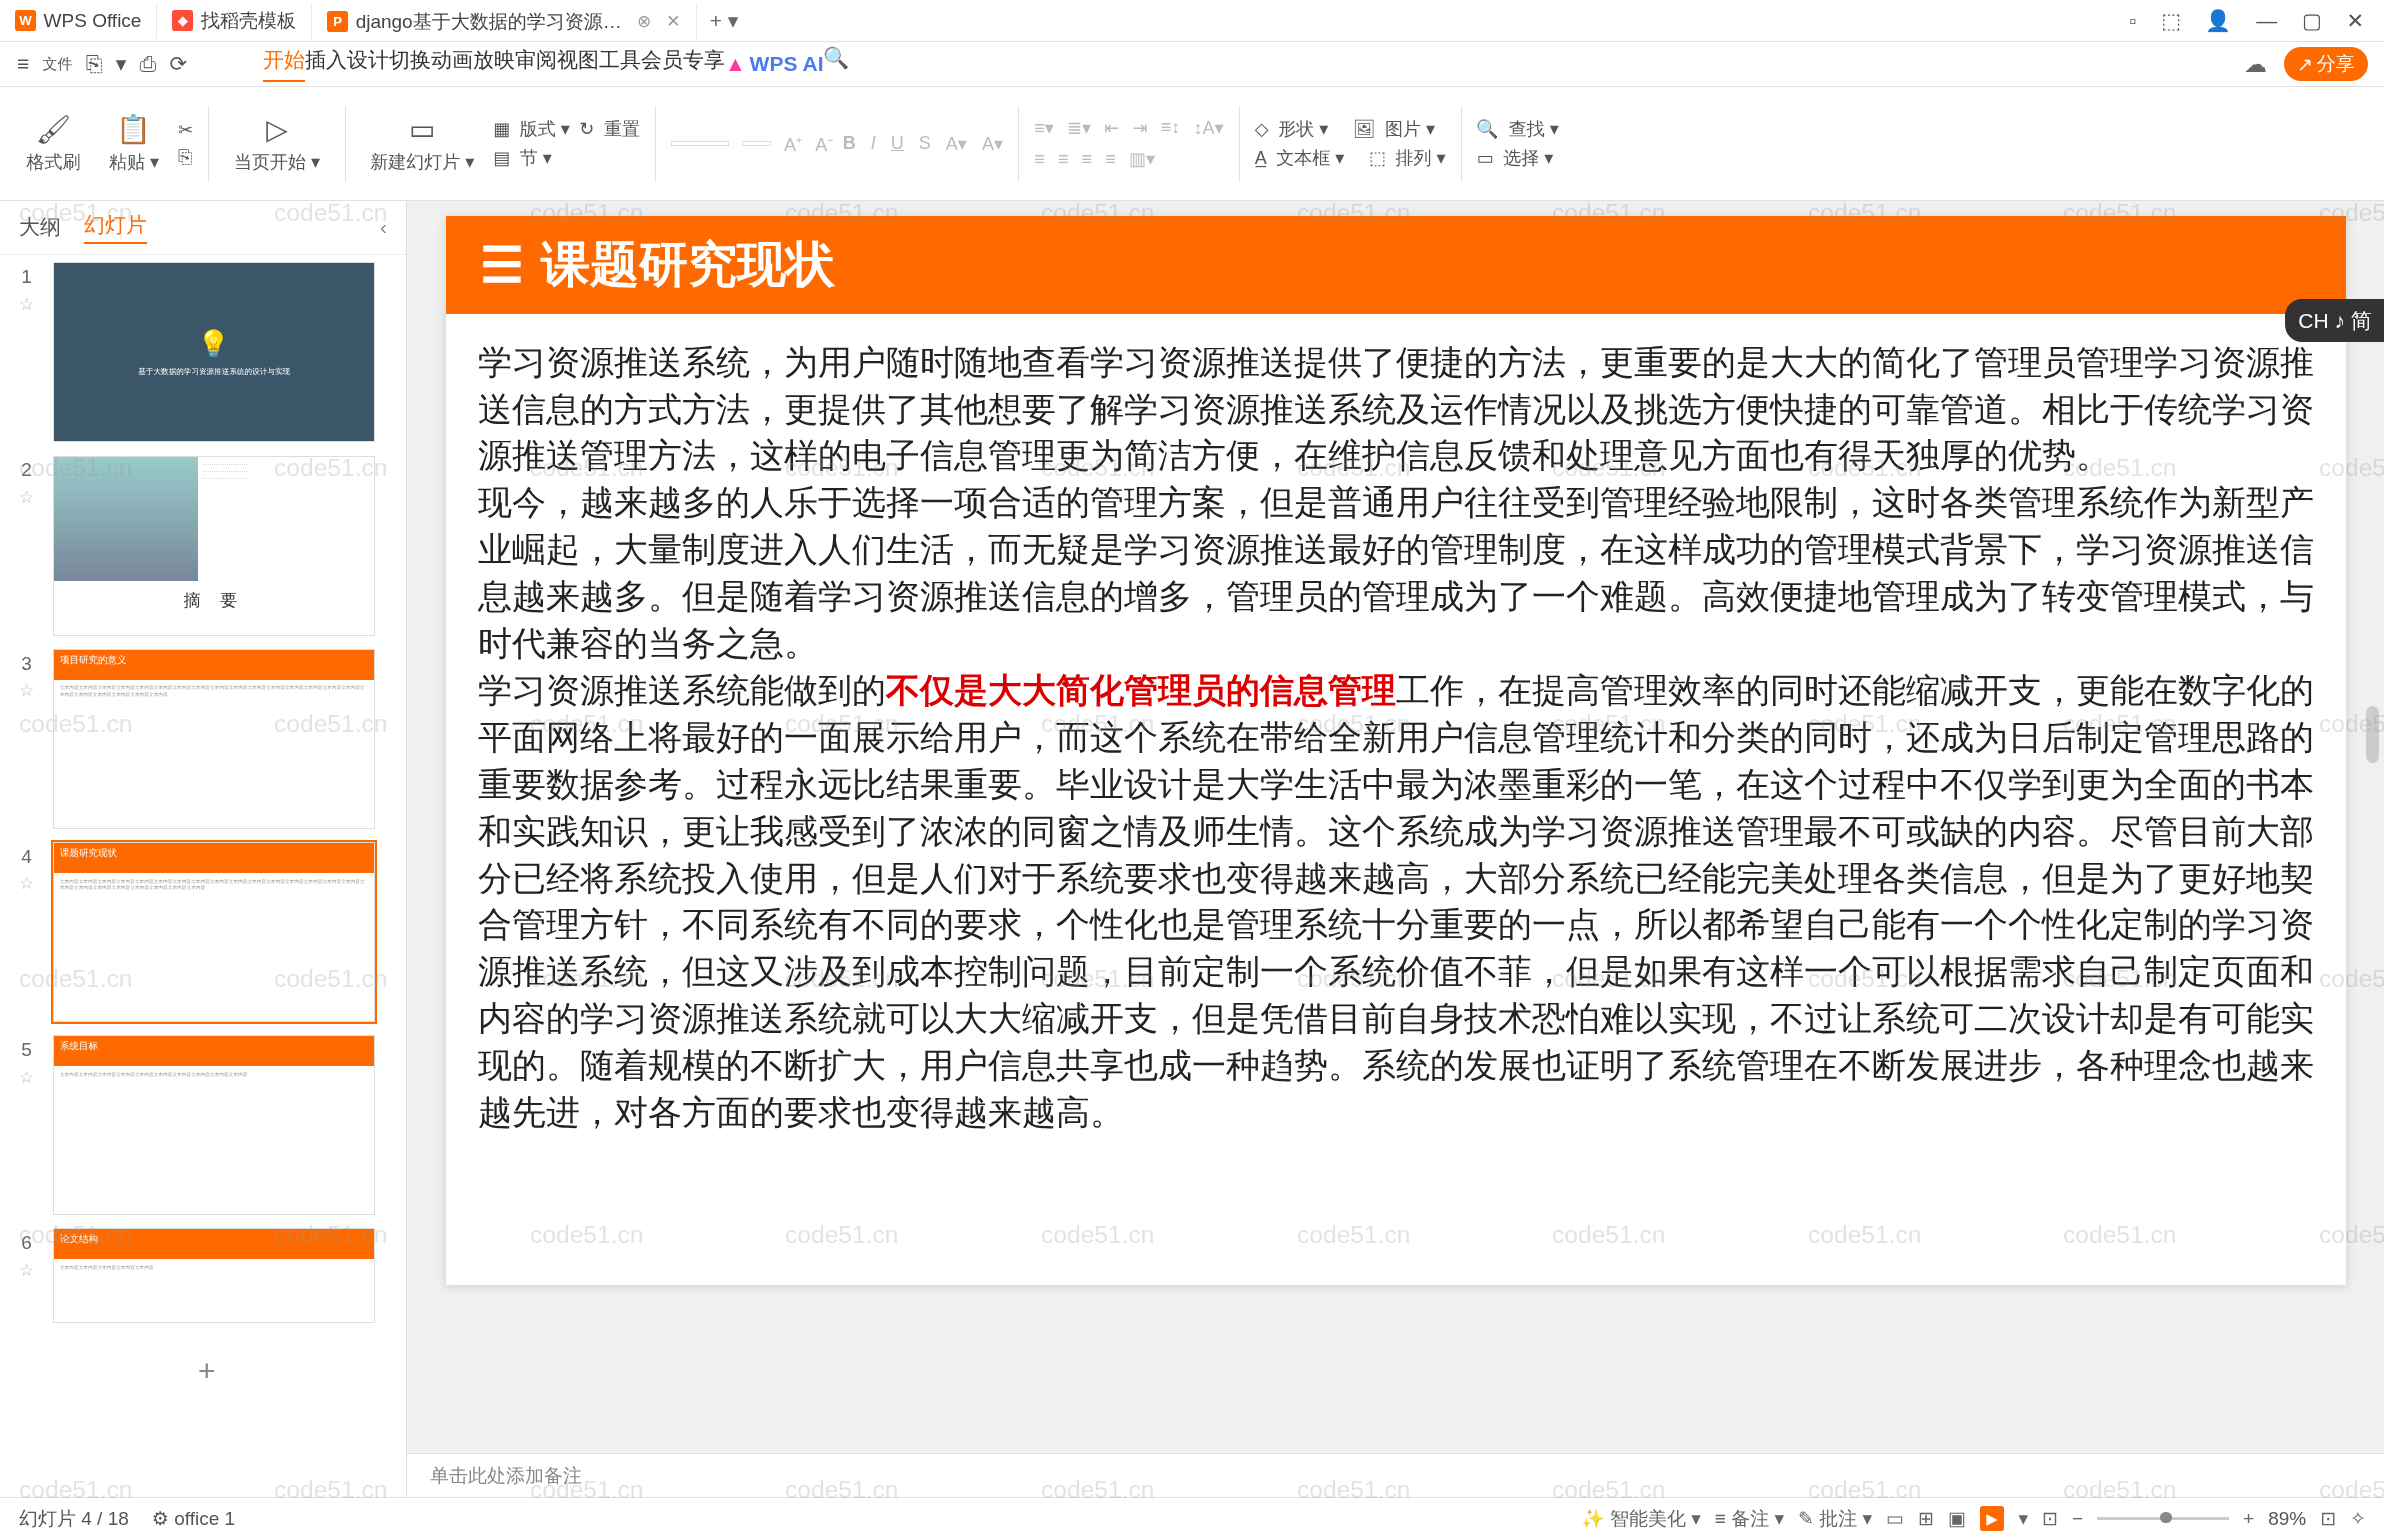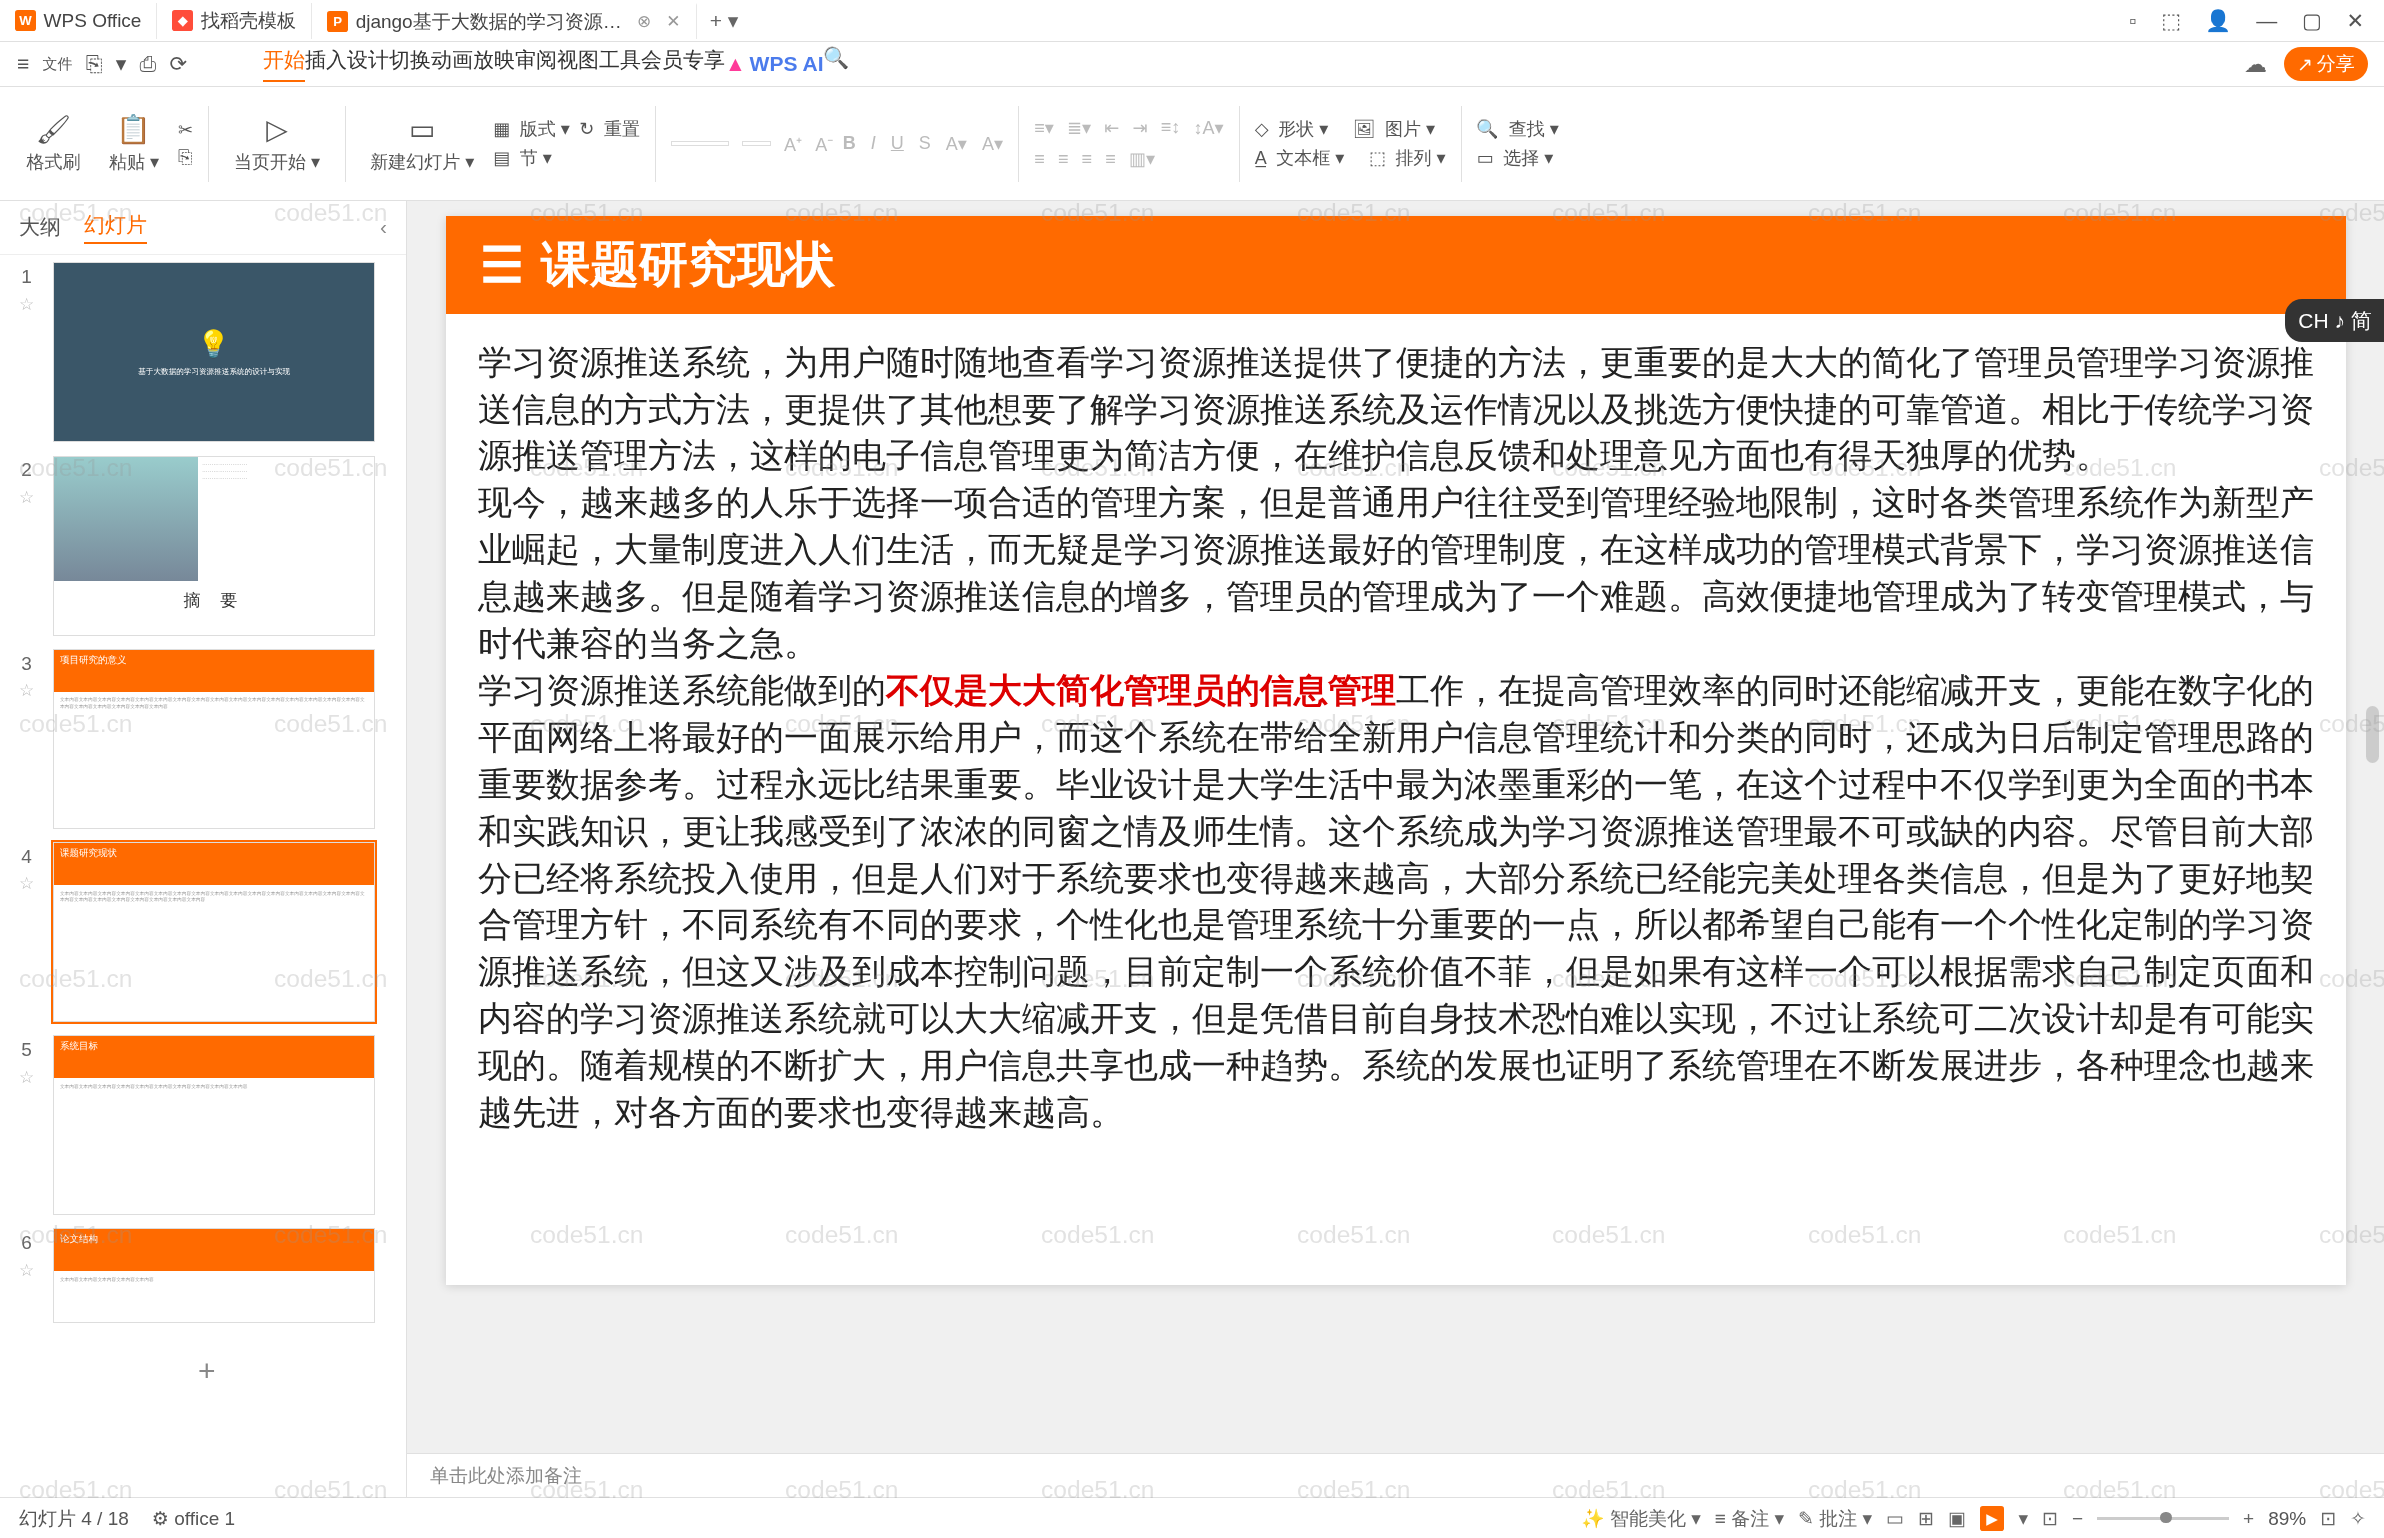--- a/index.html
+++ b/index.html
@@ -47,21 +47,21 @@
 .status-bar { height: 42px; background: #fff; border-top: 0.9px solid #e0e0e0; display: flex; align-items: center; padding: 0 19px; font-size: 19px; color: #555; gap: 23px; }
 .status-right { margin-left: auto; display: flex; align-items: center; gap: 14px; }
 .status-icon { color: #666; }
 .play-icon { background:#ff6a00; color:#fff; width:24.6px; height:24.6px; display:inline-flex; align-items:center; justify-content:center; border-radius:2.8px; font-size:15px;}
 .zoom-slider { width: 132px; height: 3.8px; background: #ccc; position: relative; }
 .zoom-slider::after { content:''; position:absolute; left:48%; top:-4.7px; width:11.4px; height:11.4px; background:#888; border-radius:50%; }
 .watermark { position: absolute; color: rgba(150,150,150,.28); font-size: 24.6px; pointer-events: none; font-family: Arial; text-align: center; }
 .lang-badge { position: absolute; right: 0; top: 299px; background: #333; color: #fff; border-radius: 17px 0 0 17px; padding: 7.6px 13.2px; font-size: 21px; display: flex; align-items: center; gap: 5.7px; z-index: 50;}
 .wps-ai { color:#4b7bec; font-weight:600; display:flex; align-items:center; gap:3.8px;}
 .thumb1-bg { background:#3a5668; width:100%; height:100%; display:flex; flex-direction:column; align-items:center; justify-content:center; color:#fff;}
-.thumb-strip { height:42px; background:#ff6a00; color:#fff; font-size:9.5px; padding:3.8px 5.7px;}
+.thumb-strip { height:30px; background:#ff6a00; color:#fff; font-size:9.5px; padding:3.8px 5.7px;}
 .red-text { color:#d00; font-weight:700; }
 </style>
 </head>
 <body>
 
 <div class="title-bar">
   <div class="tab">
     <span class="tab-icon" style="background:#ff6a00;color:#fff;font-size:13.2px;font-weight:700;border-radius:2.8px;width:21px;height:21px;">W</span>
     <span>WPS Office</span>
   </div>

